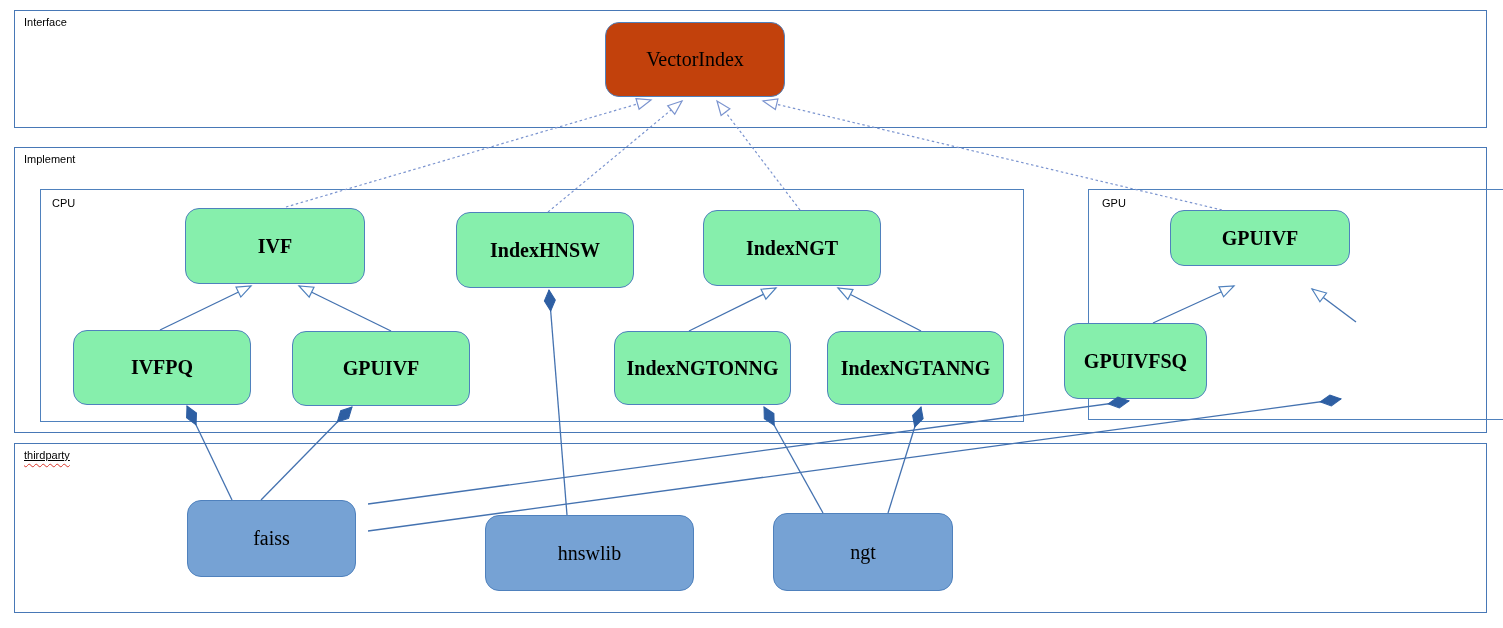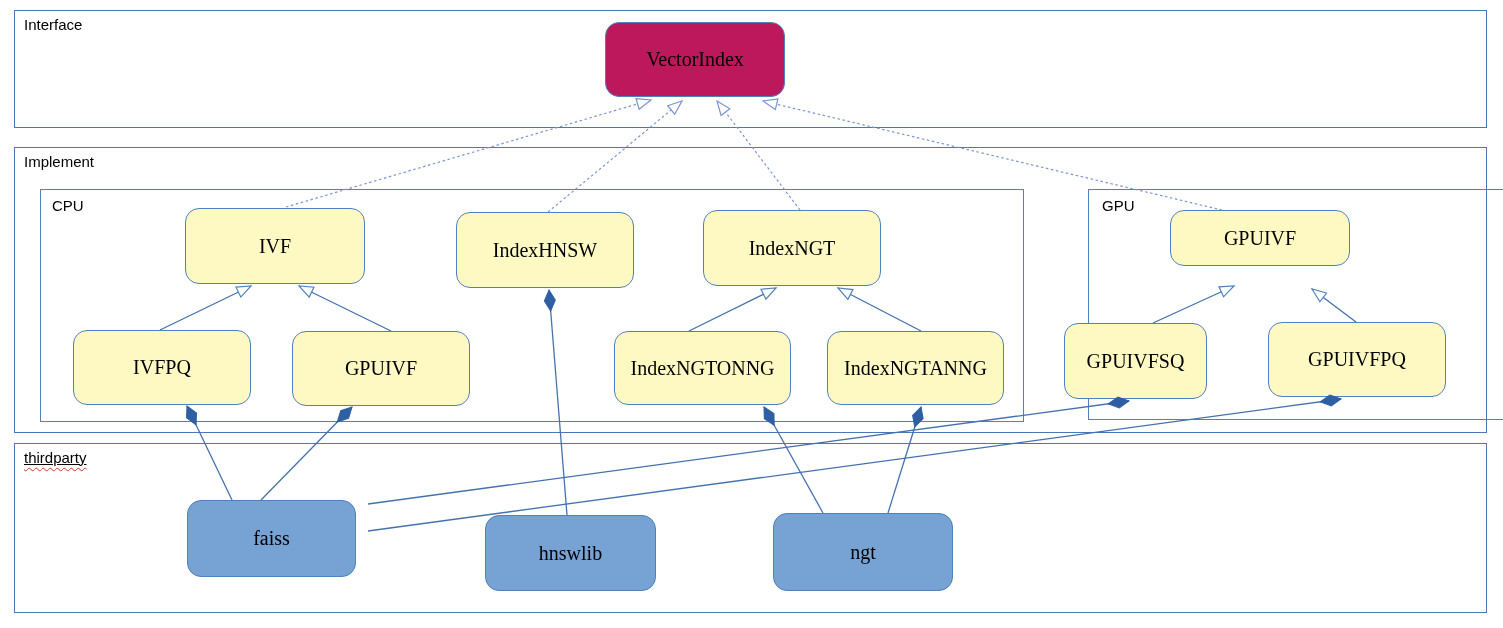--- a/index.html
+++ b/index.html
@@ -6,35 +6,35 @@
   .canvas{
     position:relative;width:1503px;height:628px;background:#ffffff;
     font-family:"Liberation Sans",sans-serif;overflow:hidden;
   }
   .container{
     position:absolute;border:1.6px solid #4878b6;background:transparent;
     box-sizing:border-box;z-index:2;
   }
   .container.inner{border-width:1.1px;border-color:#4f81bd;}
   .container-label{
-    position:absolute;top:5px;left:9px;font-size:15px;color:#000;white-space:nowrap;
+    position:absolute;top:5px;left:9px;font-size:11px;color:#000;white-space:nowrap;
   }
   .u-solid{text-decoration:underline;text-decoration-thickness:1px;}
   .u-wavy{
     text-decoration:underline;text-decoration-style:wavy;
     text-decoration-color:#d8352a;text-decoration-thickness:1px;
     text-underline-offset:4px;
   }
   .node{
     position:absolute;box-sizing:border-box;border:1.2px solid #4f81bd;border-radius:14px;
     display:flex;align-items:center;justify-content:center;
     font-family:"Liberation Serif",serif;font-size:20px;color:#000;z-index:4;
   }
-  .node.green{background:#fef9c3;}
-  .node.pink{background:#be185d;}
+  .node.green{background:#86efac;font-weight:bold;}
+  .node.pink{background:#c2410c;}
   .node.blue{background:#76a2d4;}
   svg.edges{position:absolute;left:0;top:0;z-index:6;pointer-events:none;}
   .gen,.comp{stroke:#4472b0;stroke-width:1.3;fill:none;}
   .rel{stroke:#7b94cf;stroke-width:1.2;stroke-dasharray:2.5 2.6;fill:none;}
 </style>
 </head>
 <body>
 
 <div class="canvas">
 
@@ -91,29 +91,26 @@
   </div>
 
   <div class="node green" style="left:1170px;top:210px;width:180px;height:56px">
     <span>GPUIVF</span>
   </div>
 
   <div class="node green" style="left:1064px;top:323px;width:143px;height:76px">
     <span>GPUIVFSQ</span>
   </div>
 
-  <div class="node green" style="left:1268px;top:322px;width:178px;height:75px">
-    <span>GPUIVFPQ</span>
-  </div>
 
   <div class="node blue" style="left:187px;top:500px;width:169px;height:77px">
     <span>faiss</span>
   </div>
 
-  <div class="node blue" style="left:485px;top:515px;width:171px;height:76px">
+  <div class="node blue" style="left:485px;top:515px;width:209px;height:76px">
     <span>hnswlib</span>
   </div>
 
   <div class="node blue" style="left:773px;top:513px;width:180px;height:78px">
     <span>ngt</span>
   </div>
 
   <svg class="edges" width="1503" height="628" viewBox="0 0 1503 628">
     <defs>
       <marker id="tri" markerUnits="userSpaceOnUse" markerWidth="18" markerHeight="15" refX="15.5" refY="7" orient="auto">

